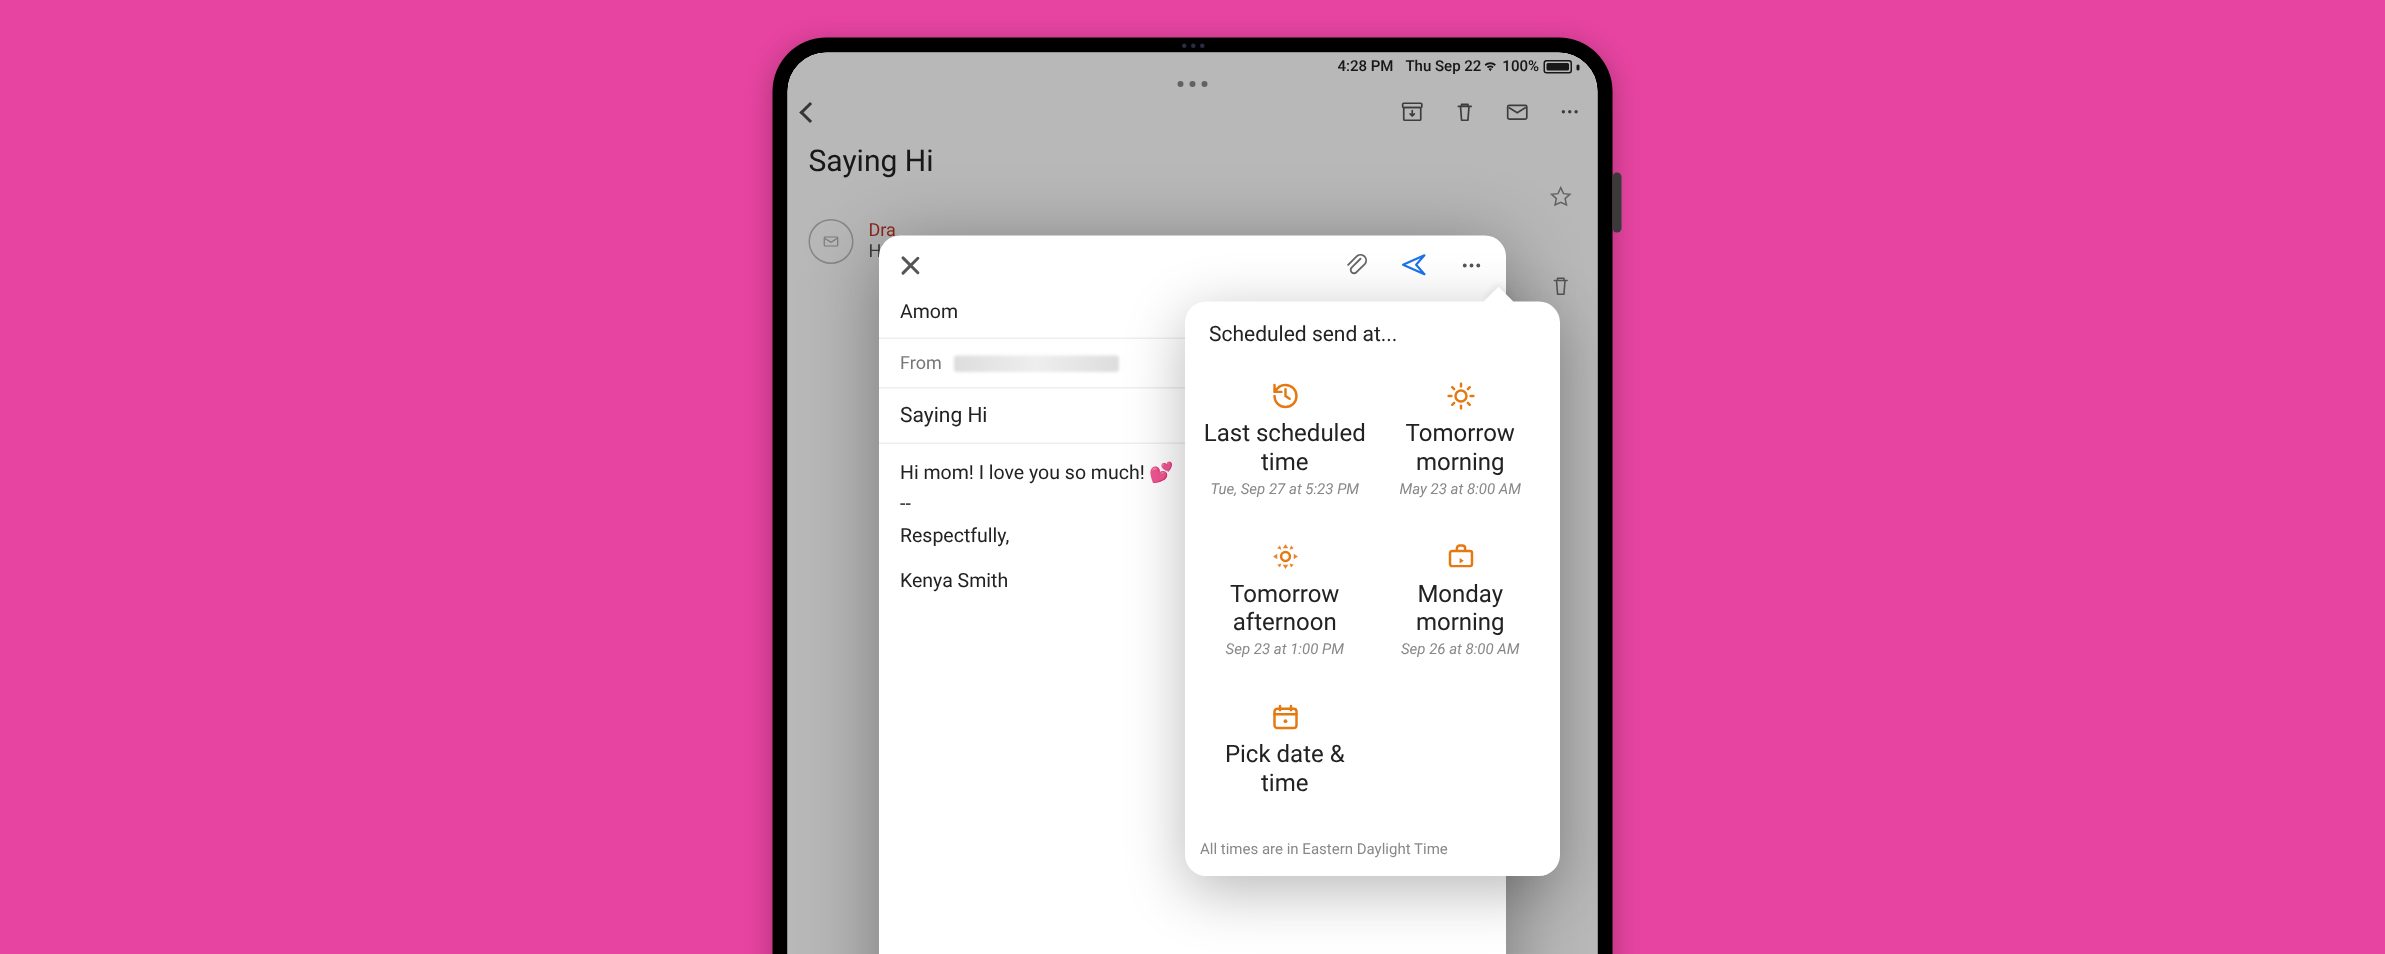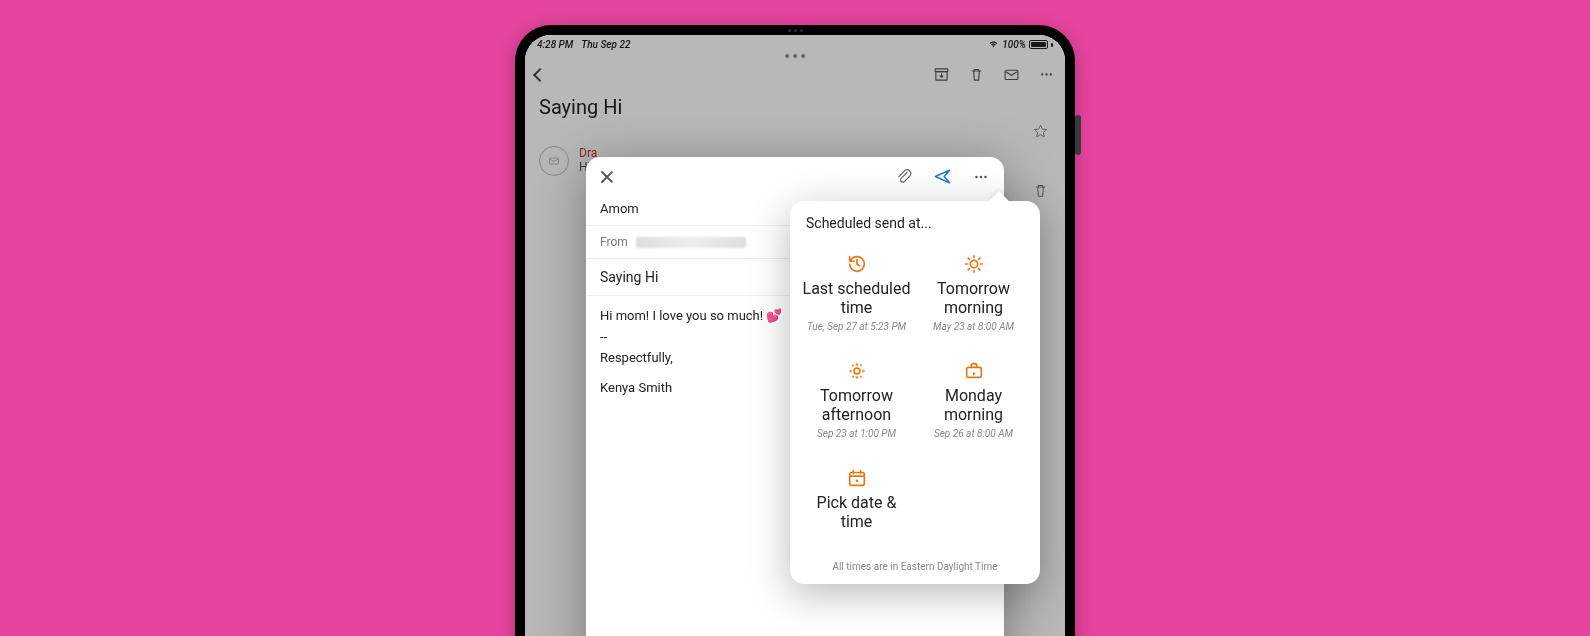--- a/index.html
+++ b/index.html
@@ -57,23 +57,23 @@
   
   .mail-bg {
     position: absolute;
     inset: 0;
     background: #fff;
   }
   .dim-overlay{
     position:absolute;inset:0;background:rgba(0,0,0,0.28);
   }
   .status-bar{
-    display:flex;justify-content:space-between;align-items:center;
+    display:flex;justify-content:flex-end;align-items:center;
     padding:4px 12px 2px;
-    font-size:10px;color:#222;font-weight:500;font-style:italic;
+    font-size:10px;color:#222;font-weight:500;
   }
   .status-left{display:flex;gap:8px;}
   .status-right{display:flex;align-items:center;gap:3px;}
   .batt{width:19px;height:9px;border:1px solid #222;border-radius:2px;position:relative;}
   .batt::after{content:"";position:absolute;left:1px;top:1px;bottom:1px;right:1px;background:#222;border-radius:1px;}
   .batt-tip{width:2px;height:4px;background:#222;border-radius:1px;}
   .recent-apps{display:flex;justify-content:center;gap:4px;padding:2px 0;}
   .recent-apps span{width:4px;height:4px;border-radius:50%;background:#888;}
   .nav-row{
     display:flex;align-items:center;justify-content:space-between;
@@ -145,21 +145,21 @@
     display:grid;grid-template-columns:1fr 1fr;gap:20px 4px;
     padding:8px 0 10px;
   }
   .option{
     display:flex;flex-direction:column;align-items:center;text-align:center;gap:4px;cursor:pointer;
     padding:4px 2px;
   }
   .option .opt-icon{width:22px;height:22px;color:#e47911;}
   .opt-label{font-size:16px;color:#222;}
   .opt-sub{font-size:10px;color:#888;font-style:italic;}
-  .tz-note{font-size:10px;color:#888;text-align:center;padding-top:16px;}
+  .tz-note{font-size:10px;color:#888;text-align:left;padding-top:16px;}
 </style>
 </head>
 <body>
 
 <div class="tablet-frame">
   <div class="side-button"></div>
   <div class="camera">
       <span></span>
       <span></span>
       <span></span>

